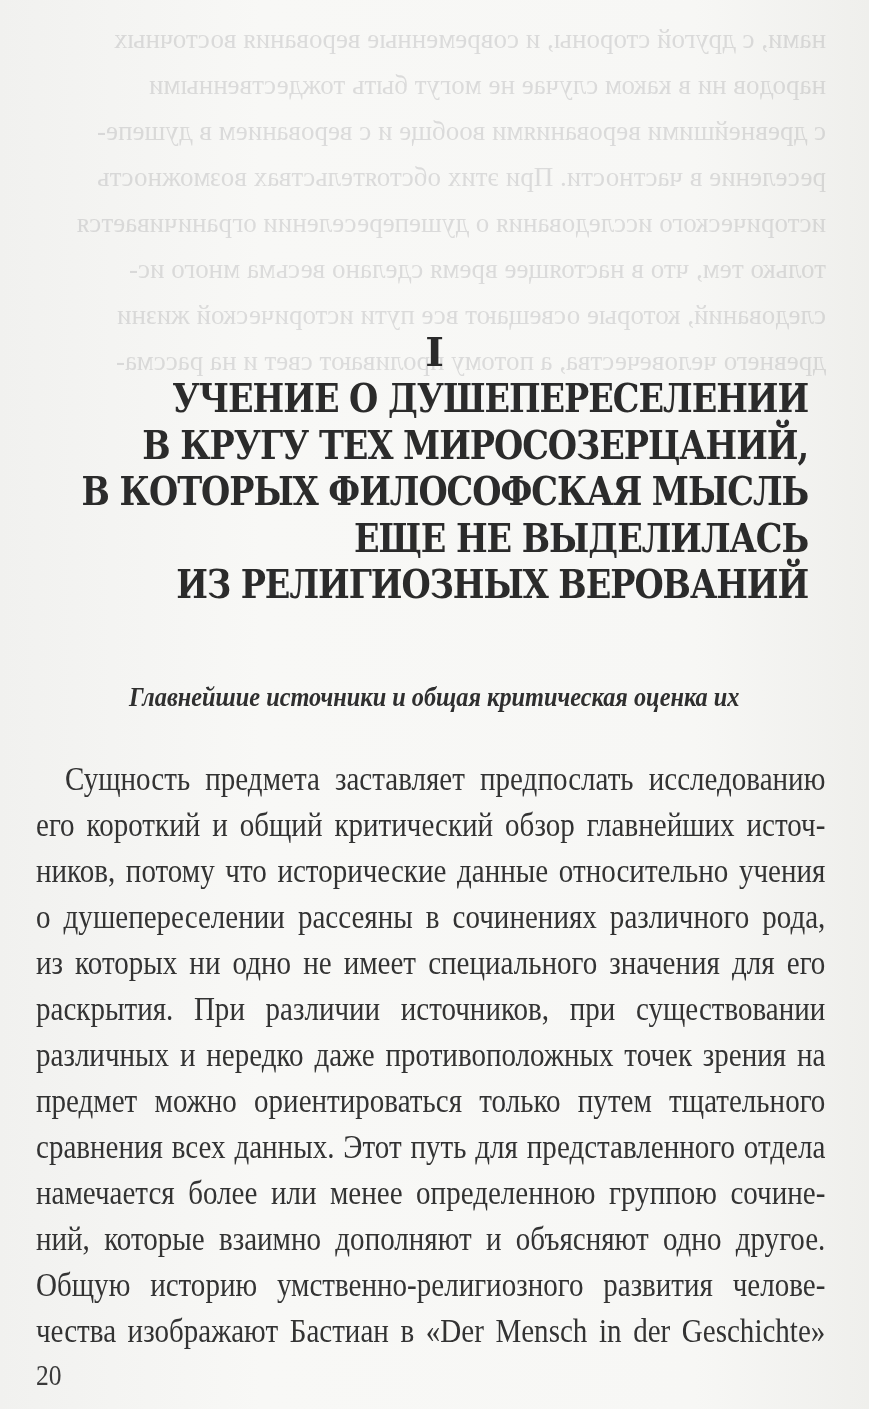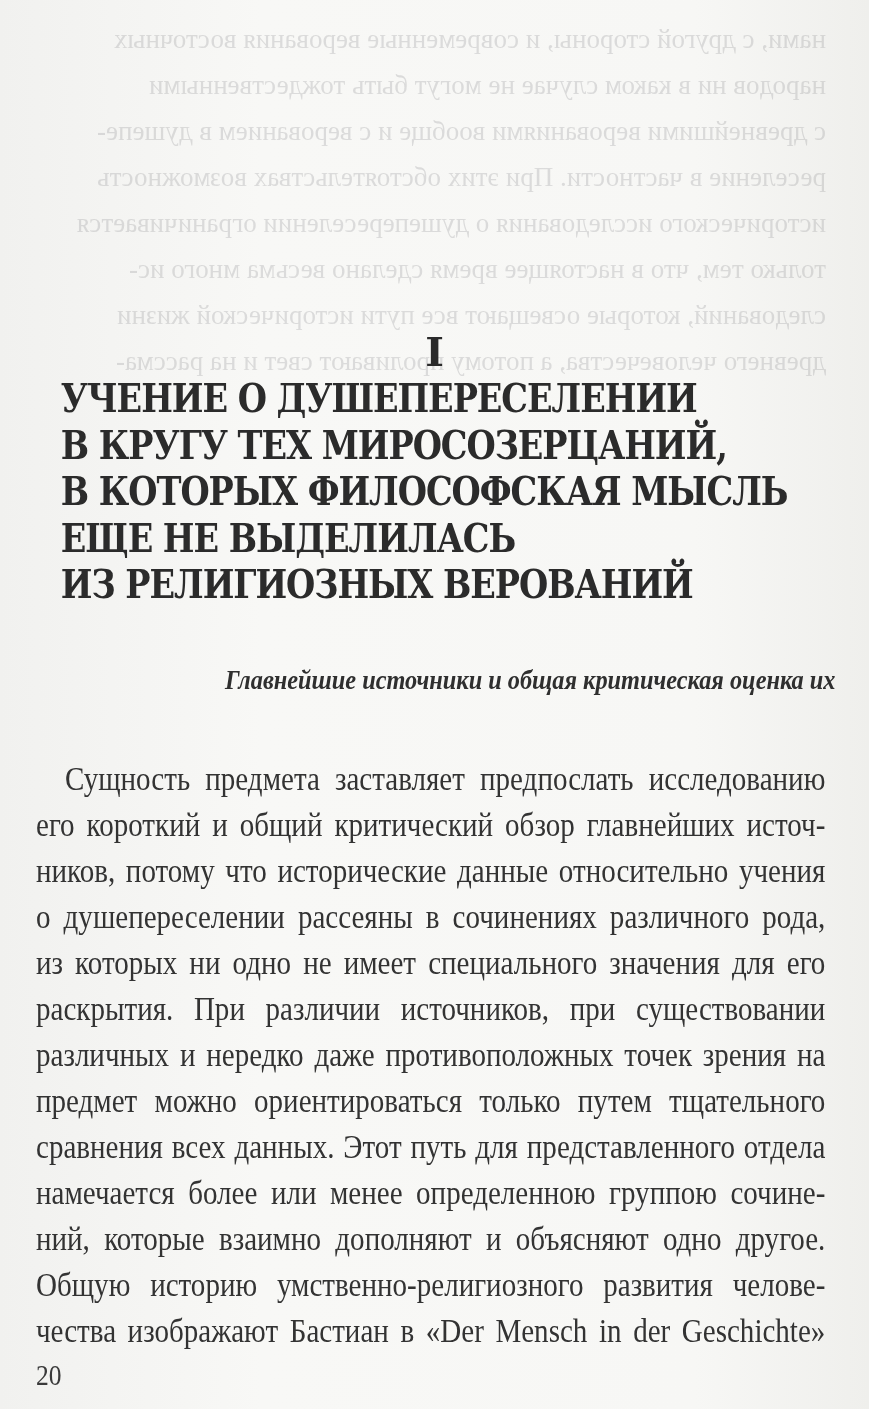--- a/index.html
+++ b/index.html
@@ -22,29 +22,29 @@
     filter: blur(0.6px);
   }
   .chapter-num {
     position: absolute; left: 0; width: 869px; top: 330px;
     text-align: center;
     font-family: "DejaVu Serif", serif; font-weight: 900;
     font-size: 40px; color: #2a2a2a; line-height: 44px;
   }
   .chapter-title {
     position: absolute; left: 0; width: 869px; top: 375px;
-    text-align: left;
+    text-align: right;
     font-family: "DejaVu Serif", serif; font-weight: 700;
     font-size: 39px; line-height: 46.5px; color: #2b2b2b;
     letter-spacing: -1.2px;
   }
   .chapter-title div { transform: scaleX(0.86); transform-origin: center; white-space: nowrap; }
   .subtitle {
-    position: absolute; left: 0; width: 869px; top: 663px;
-    text-align: right;
+    position: absolute; left: 0; width: 869px; top: 680px;
+    text-align: center;
     font-family: "Liberation Serif", serif; font-style: italic; font-weight: 700;
     font-size: 27px; color: #2f2f2f; line-height: 34px;
   }
   .subtitle span { display: inline-block; transform: scaleX(0.9); }
   .body-text {
     position: absolute; left: 36px; width: 790px; top: 756px;
     font-family: "Liberation Serif", serif;
     font-size: 33px; line-height: 46px; color: #333;
   }
   .body-text .line {

